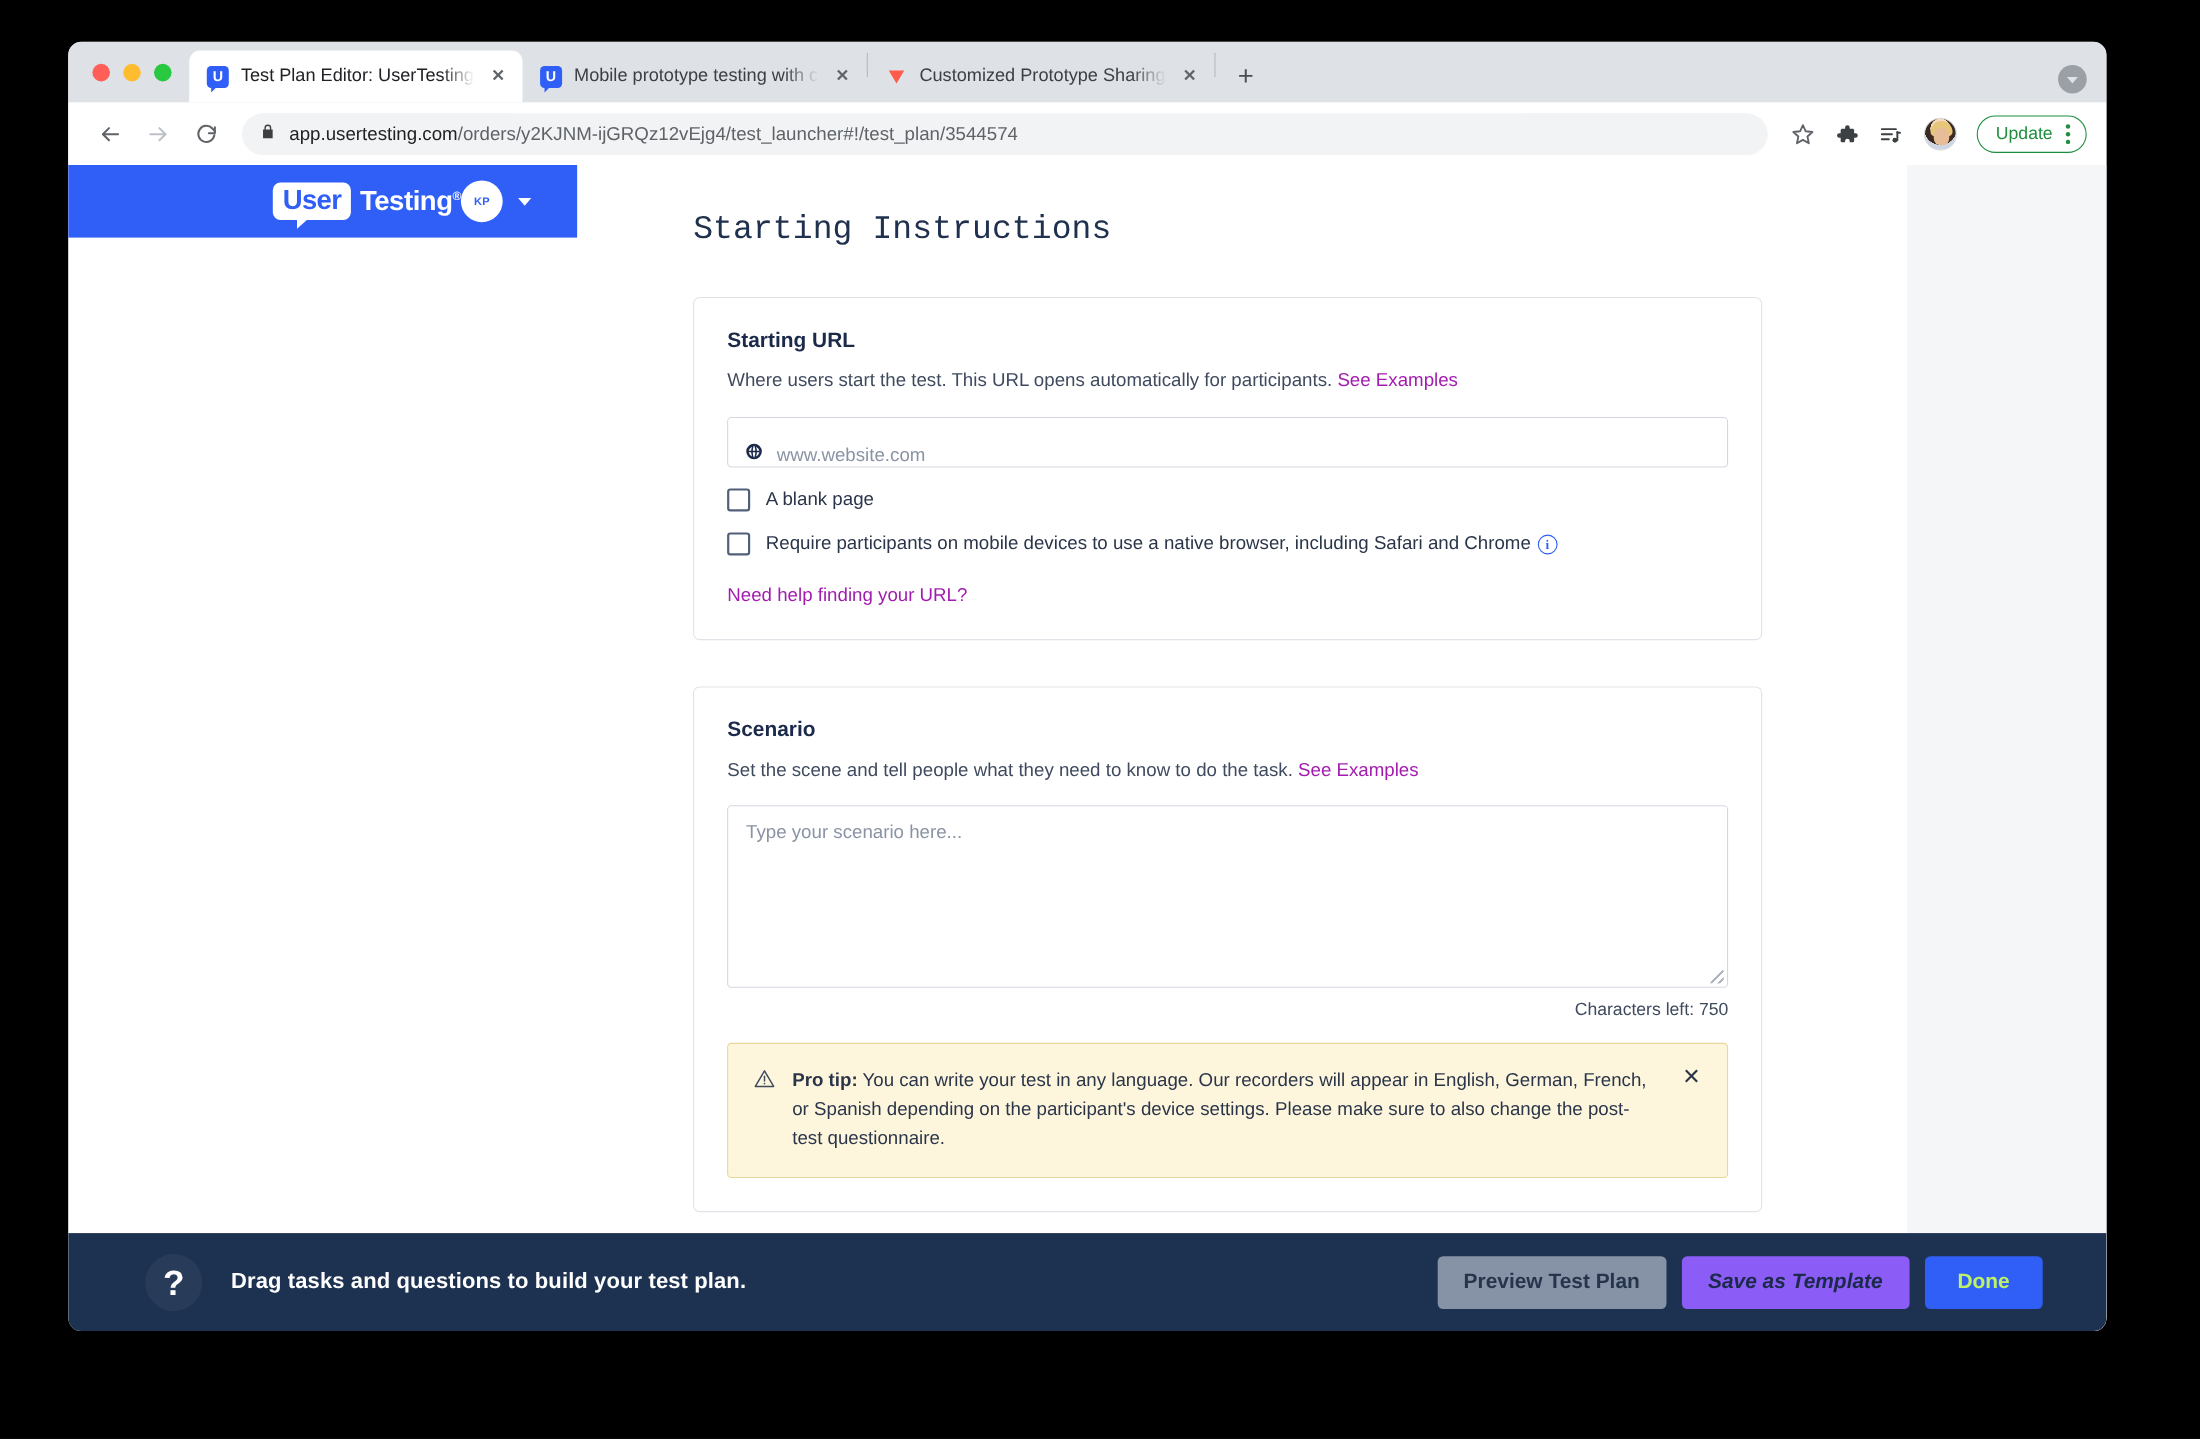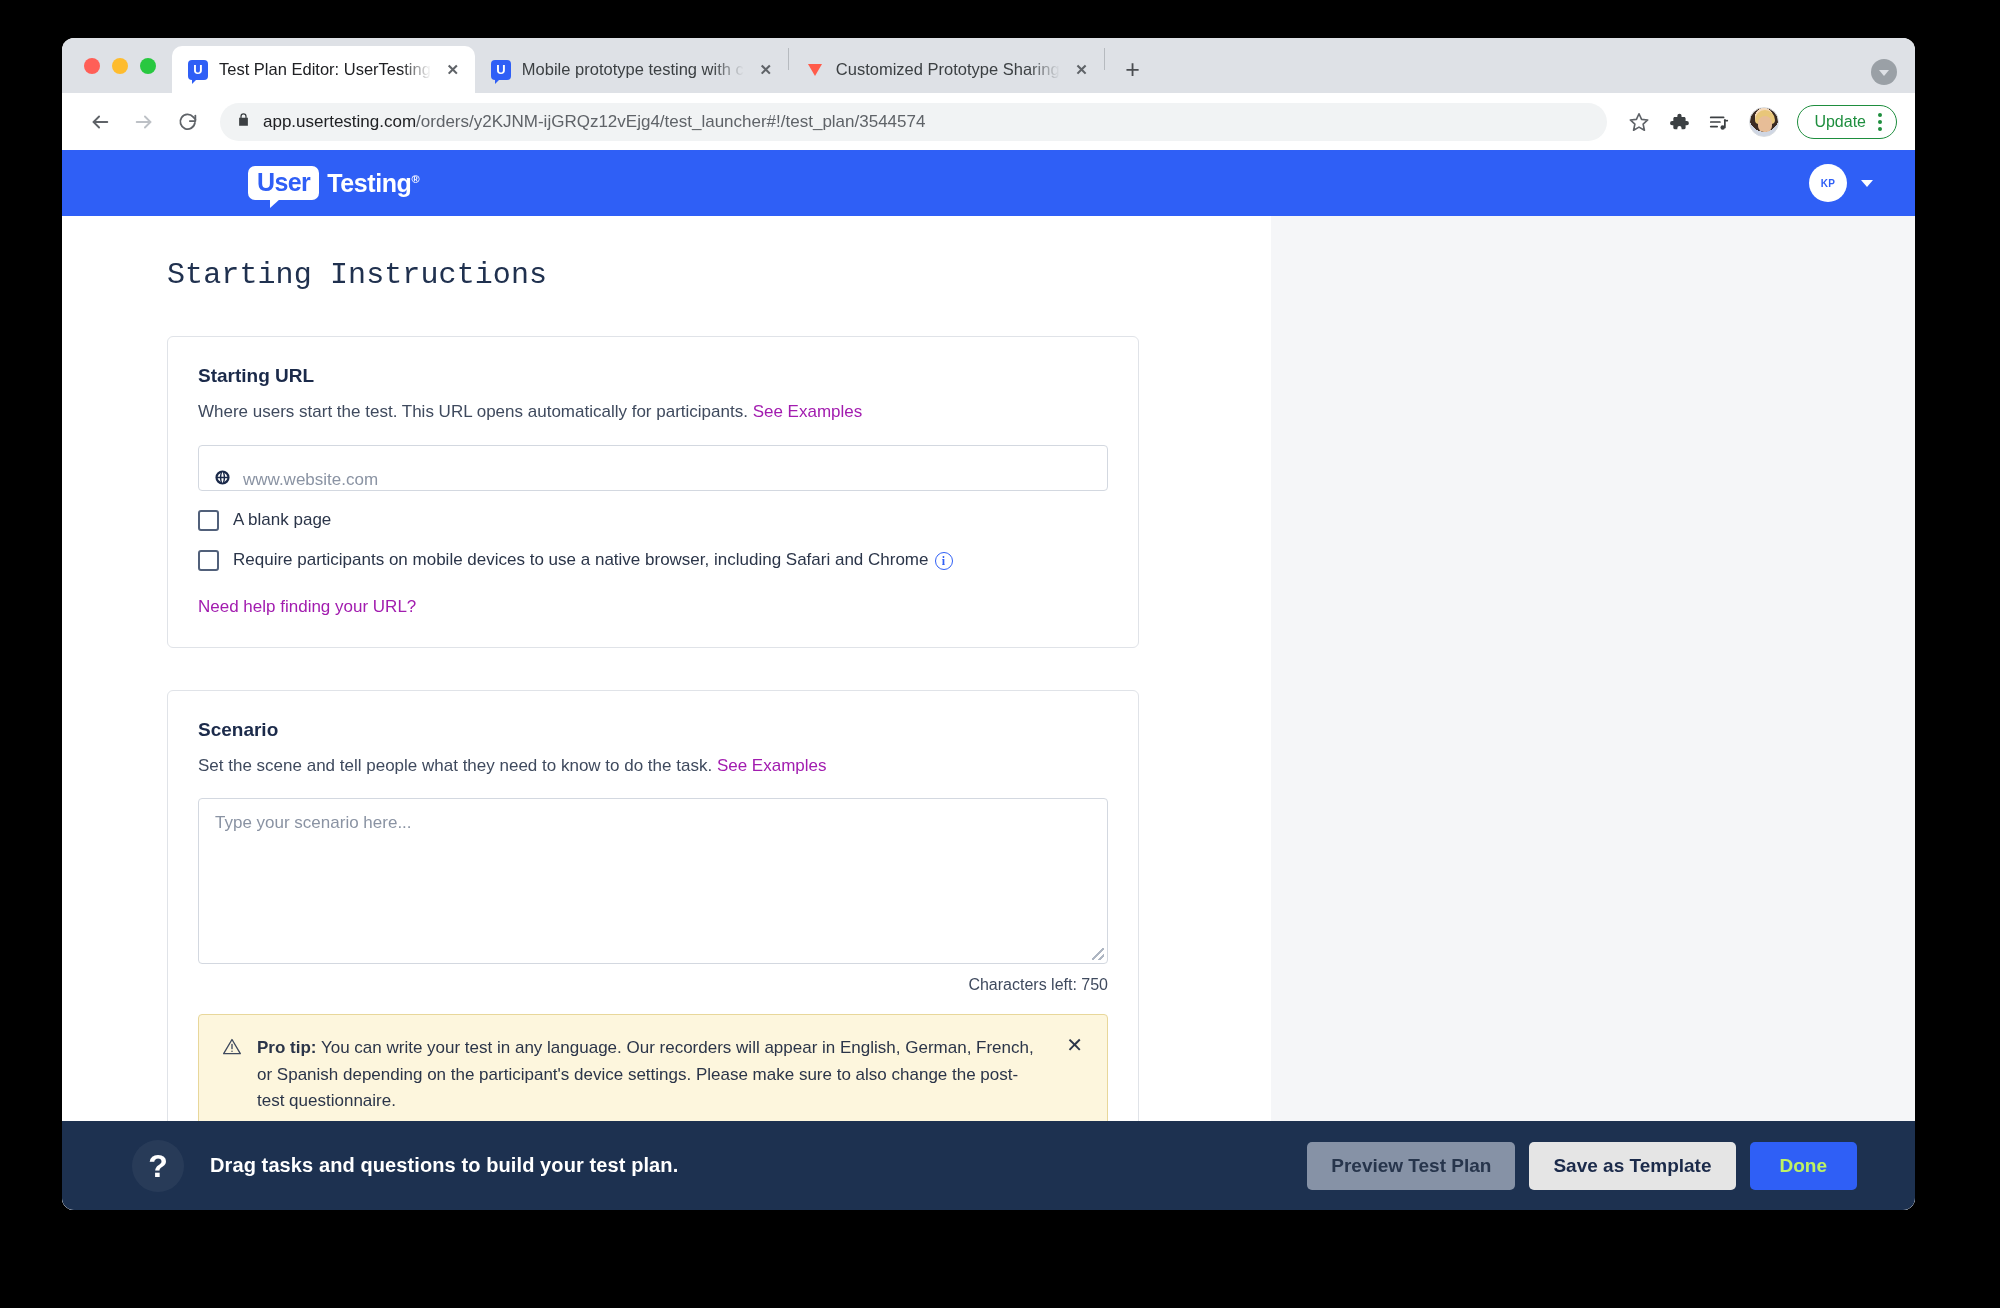--- a/index.html
+++ b/index.html
@@ -165,21 +165,21 @@
   .update-pill {
     height: 34px; border: 1px solid #1e8e3e; border-radius: 17px;
     display: flex; align-items: center; gap: 8px;
     padding: 0 10px 0 16px; margin-left: 6px; flex: 0 0 auto;
   }
   .update-pill .lbl { font-size: 16px; color: #1e8e3e; }
   .kebab { display: flex; flex-direction: column; gap: 3px; padding: 0 4px; }
   .kebab i { width: 4px; height: 4px; border-radius: 50%; background: #1e8e3e; display: block; }
 
   
-  .app { flex: 1; display: flex; flex-direction: column; min-height: 0; position: relative; }
+  .app { flex: 1; display: flex; flex-direction: row; min-height: 0; position: relative; }
   .app-header {
     height: 66px; background: #2f5ff6;
     display: flex; align-items: center;
     padding: 0 42px 0 186px;
     flex: 0 0 auto;
   }
   .logo { display: flex; align-items: center; gap: 8px; position: relative; }
   .logo-bubble {
     background: #ffffff; border-radius: 7px;
     padding: 3px 9px 4px 9px; position: relative;
@@ -307,21 +307,21 @@
   .footer-msg {
     font-size: 20px; color: #ffffff; font-weight: 700; letter-spacing: 0.1px;
   }
   .footer-actions { margin-left: auto; display: flex; align-items: center; gap: 14px; }
   .btn {
     height: 48px; border-radius: 5px; padding: 0 24px;
     display: flex; align-items: center; justify-content: center;
     font-size: 19px; font-weight: 700;
   }
   .btn.preview { background: #8692a6; color: #27354c; }
-  .btn.template { background: #e5e5e5; color: #1b2a4a; }
+  .btn.template { background: #8b5cf6; color: #1b2a4a; font-style: italic; }
   .btn.done { background: #2f5ff6; color: #bef264; padding: 0 30px; }
 </style>
 </head>
 <body>
 
 <div class="window">
 
   <div class="tabstrip">
     <div class="traffic">
       <span class="dot red"></span>

